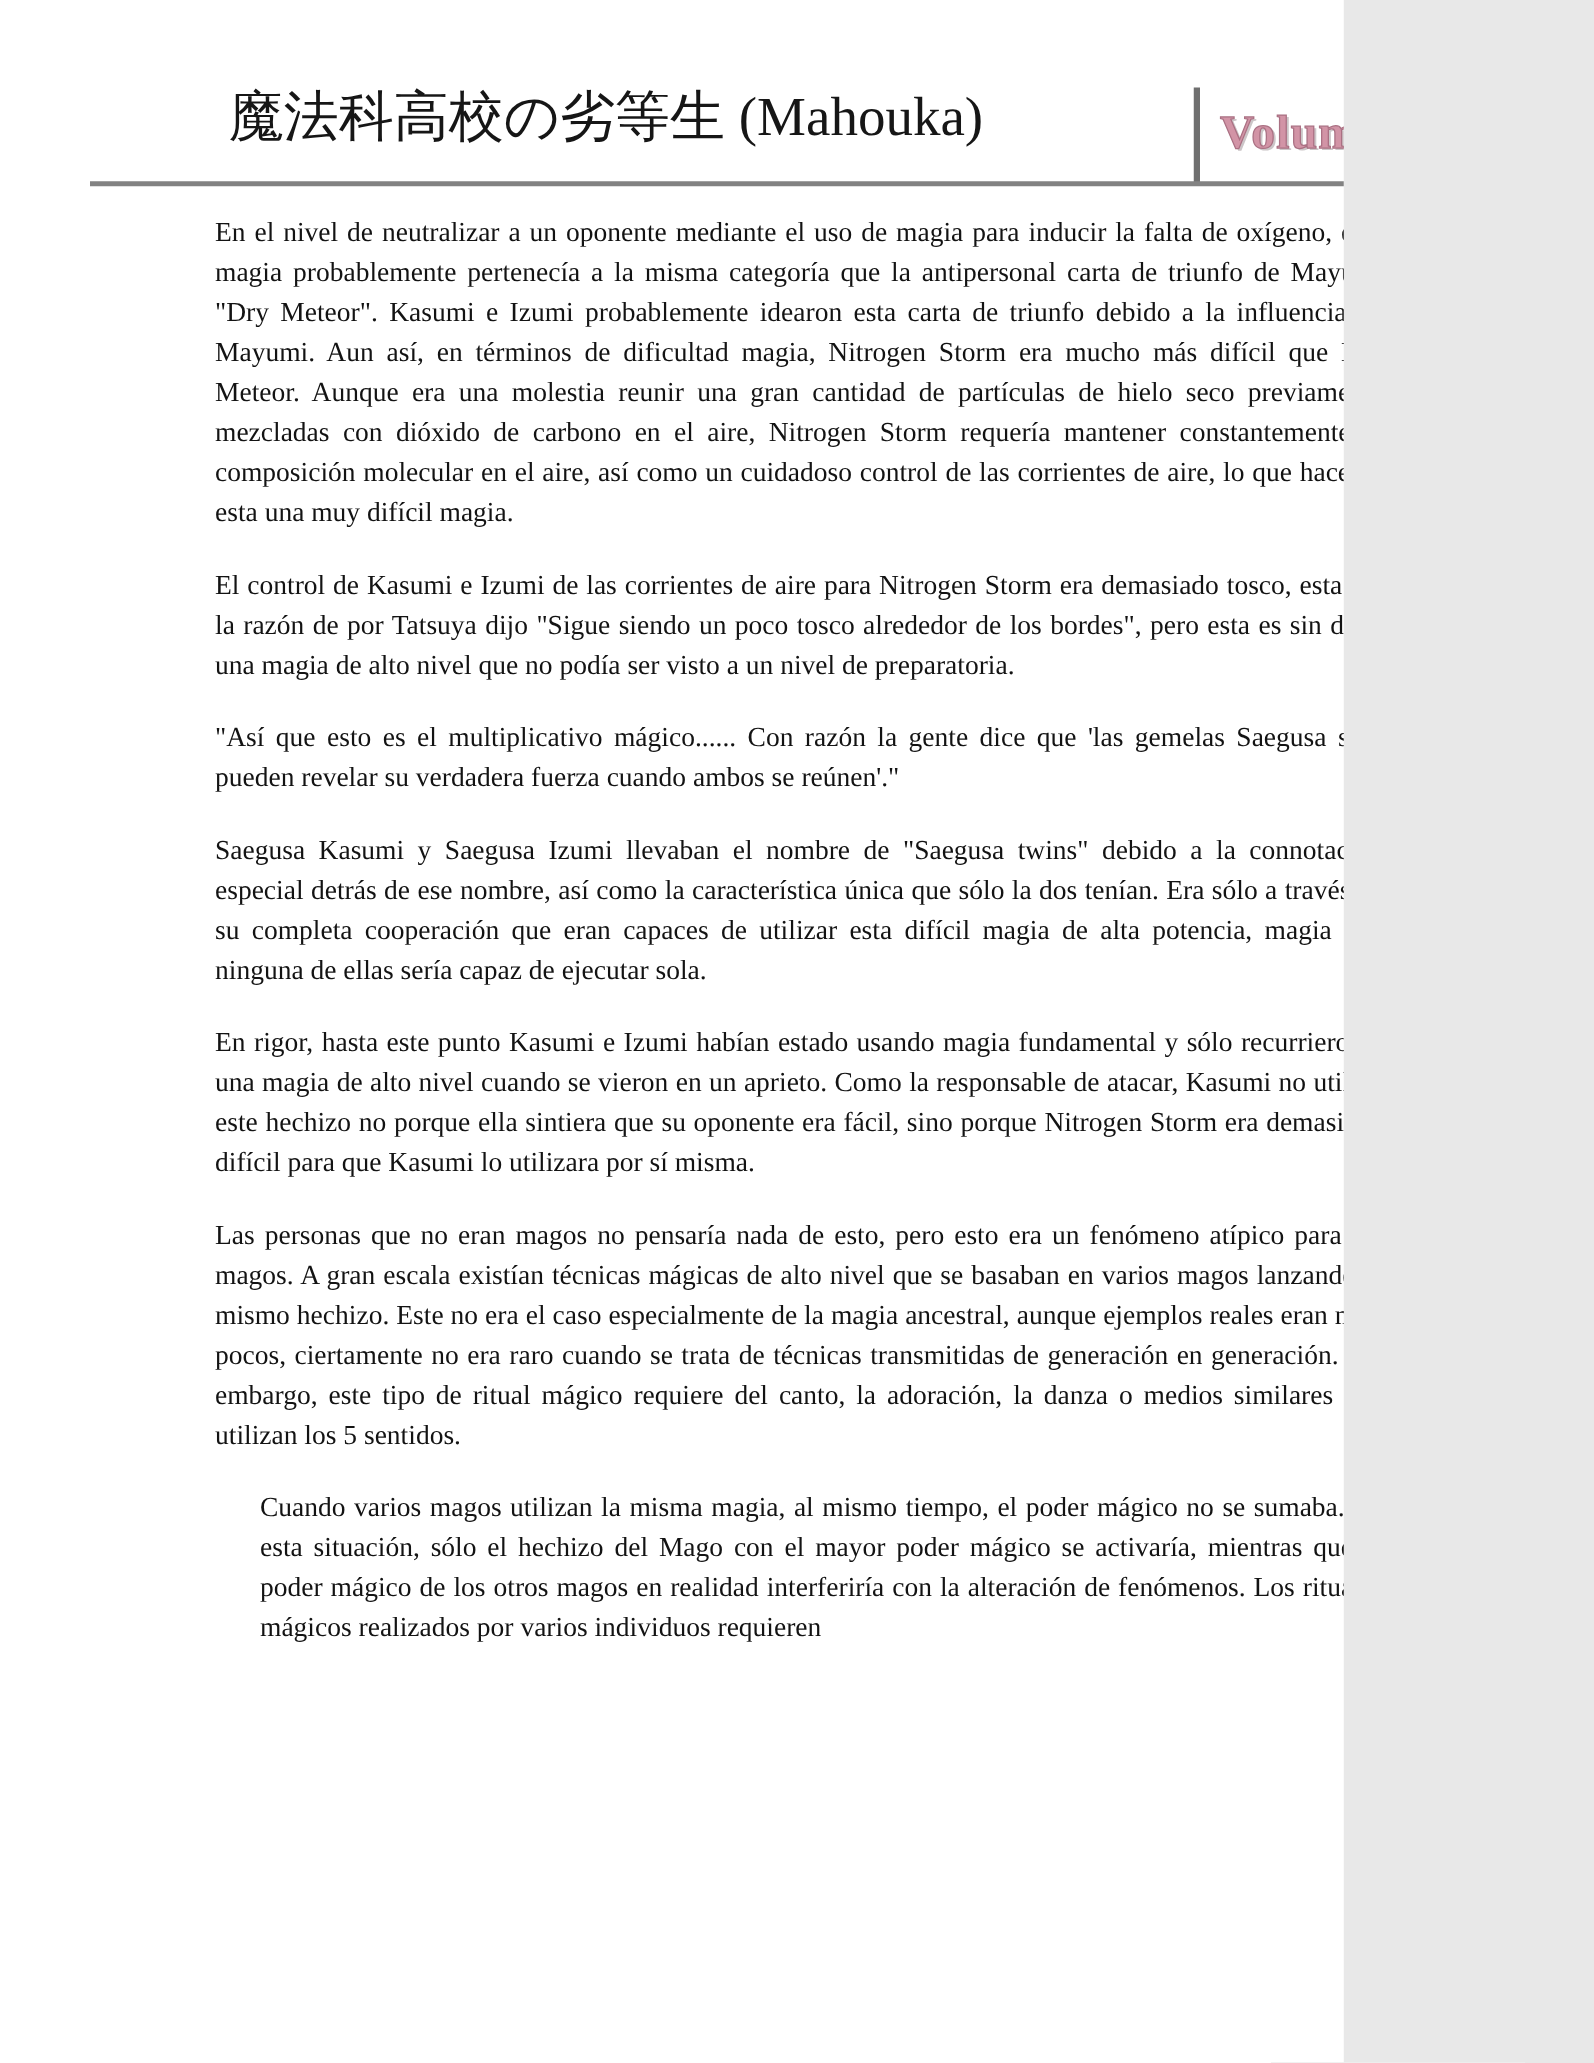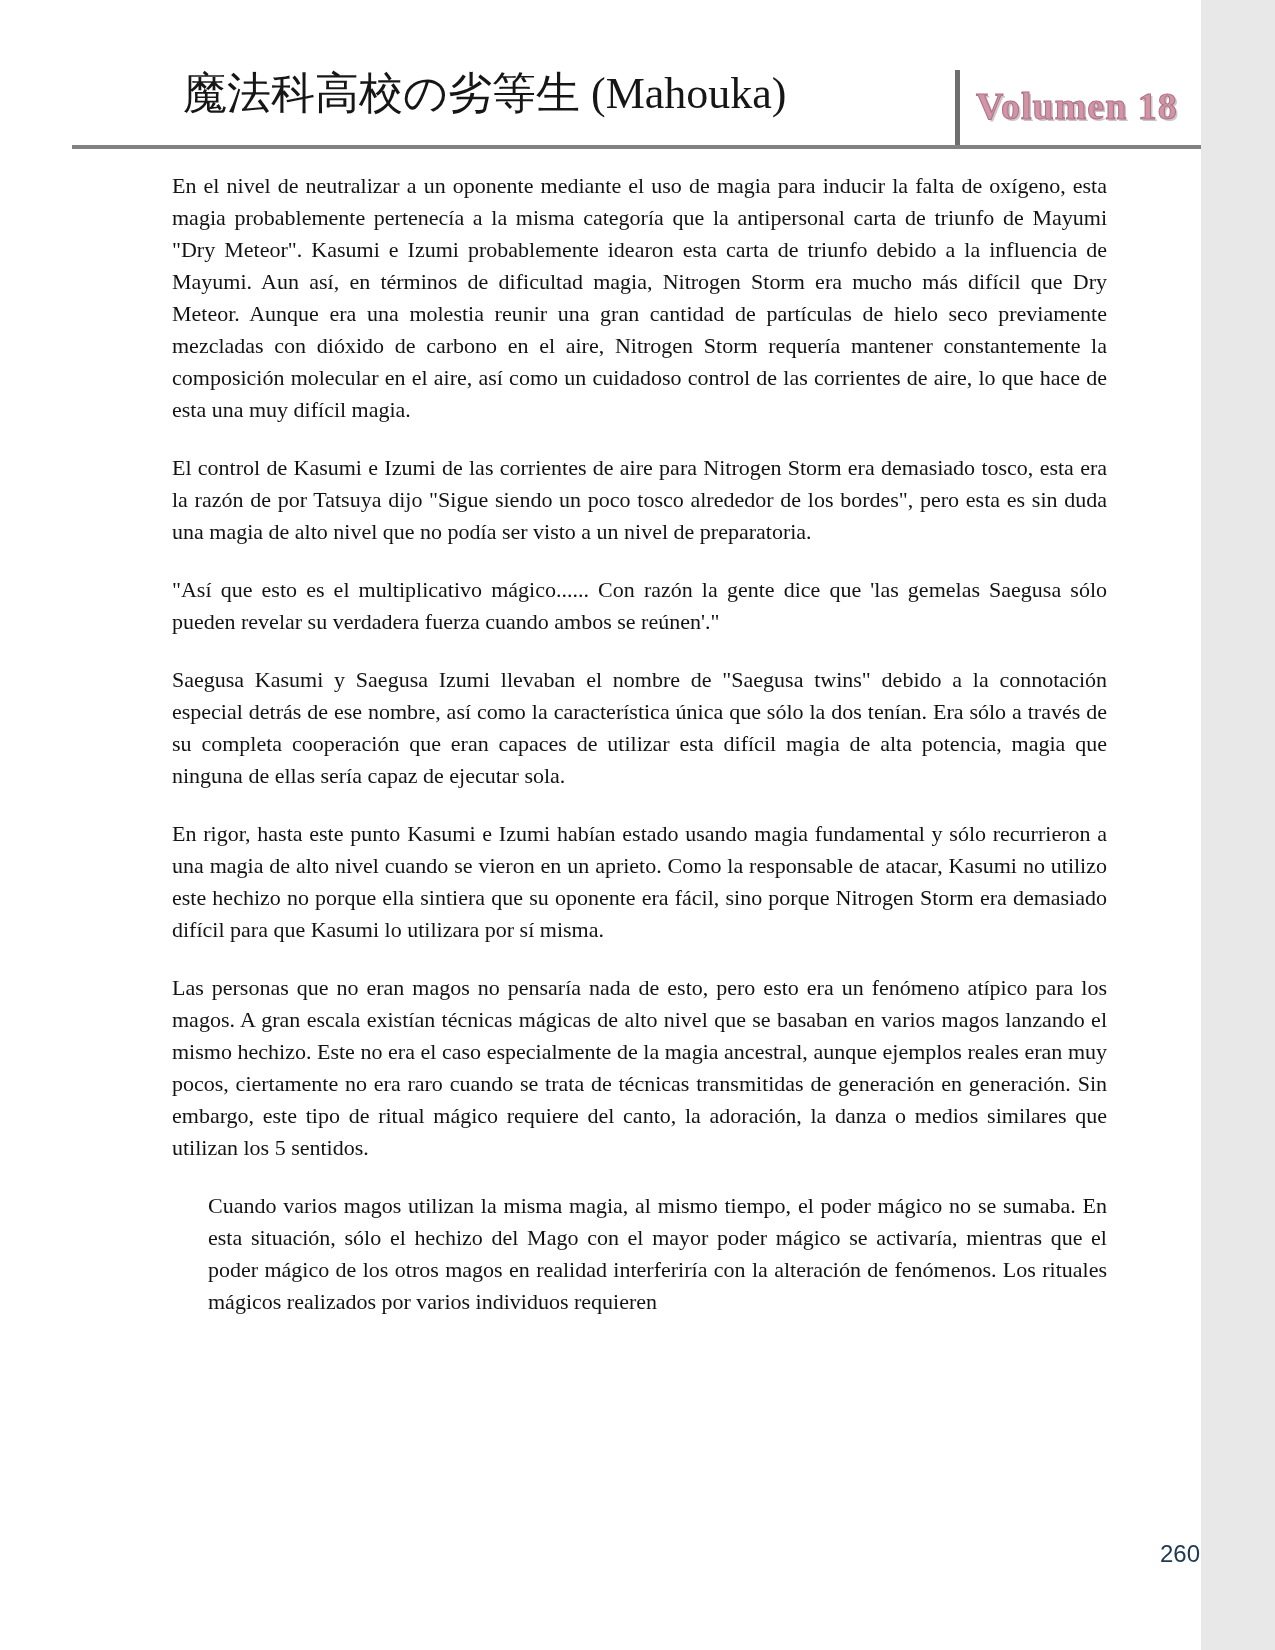--- a/index.html
+++ b/index.html
@@ -2,21 +2,21 @@
 <html><head>
 <meta charset="utf-8">
 <style>
   html, body {
     margin: 0;
     padding: 0;
     background: #e8e8e8;
   }
   .page {
     position: relative;
-    width: 1201px;
+    width: 1075px;
     height: 1650px;
     background: #ffffff;
     overflow: hidden;
     font-family: "Liberation Serif", "DejaVu Serif", serif;
   }
   
   .header-title {
     position: absolute;
     left: 183px;
     top: 68px;

